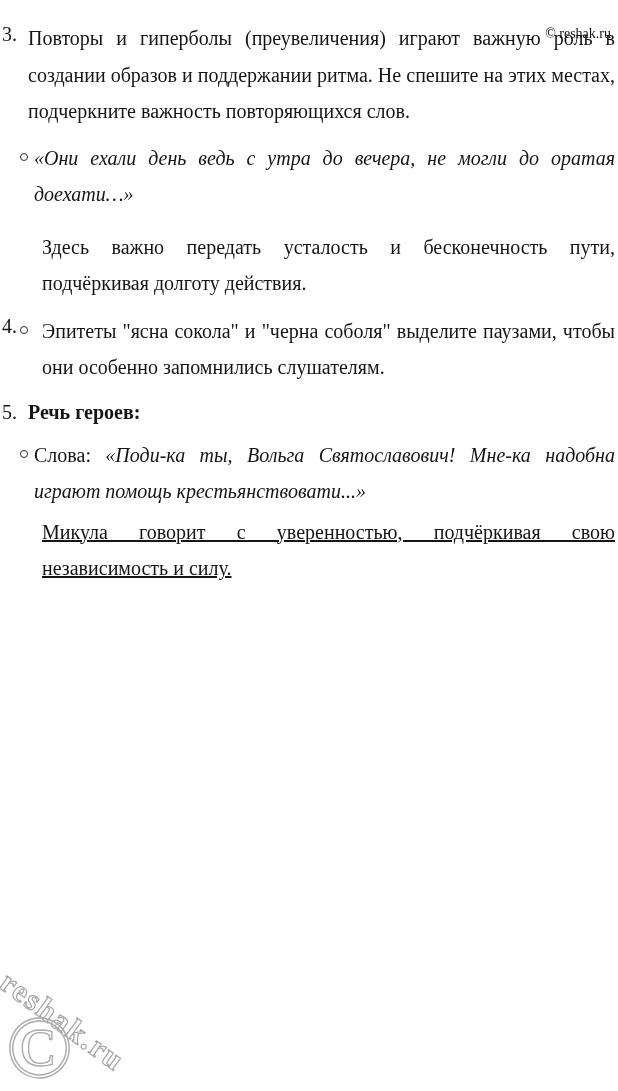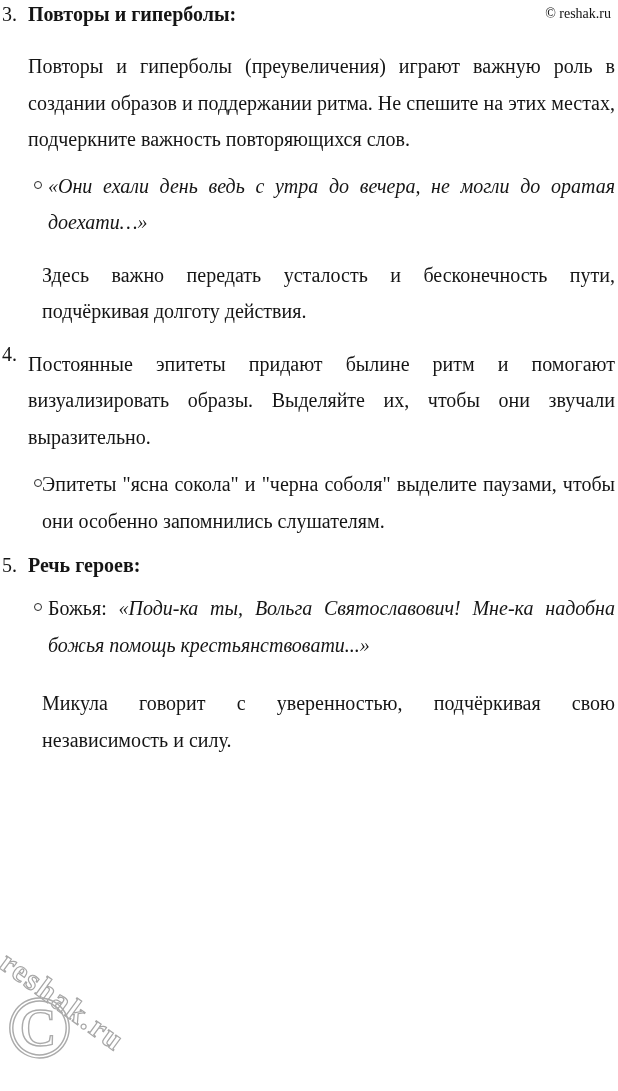--- a/index.html
+++ b/index.html
@@ -48,21 +48,21 @@
     left: -26px;
     top: 0;
     font-weight: normal;
   }
   p { margin: 0; }
   .intro {
     text-align: justify;
   }
   .bullet {
     position: relative;
-    margin-left: 20px;
+    margin-left: 6px;
     text-align: justify;
   }
   .bullet .marker {
     position: absolute;
     left: -14px;
     top: 13px;
     width: 6px;
     height: 6px;
     border: 1.5px solid #2a2a2a;
     border-radius: 50%;
@@ -81,21 +81,21 @@
   .n3 { margin-top: 16px; }
   .t4 { margin-top: 10px; }
   .p4 { margin-top: 16px; }
   .b4 { margin-top: 11px; }
   .n4 { margin-top: 6px; }
   .t5 { margin-top: 12px; }
   .p5 { margin-top: 18px; }
   .b5a { margin-top: 11px; }
   .n5a { margin-top: 4px; }
   .b5b { margin-top: 11px; }
-  .n5b { margin-top: 22px; }
+  .n5b { margin-top: 4px; text-decoration: underline; }
 
   .watermark {
     position: absolute;
     left: 0;
     top: 0;
     width: 100%;
     height: 100%;
     pointer-events: none;
     z-index: 5;
   }
@@ -127,47 +127,45 @@
 <body>
 
 <div class="page">
 
   <div class="site-credit">© reshak.ru</div>
 
   <div class="content">
 
     <div class="sec-title t3">
       <span class="sec-num">3.</span>
-      <span>Повторы и гиперболы:</span>
     </div>
     <p class="intro p3">Повторы и гиперболы (преувеличения) играют важную роль в создании образов и поддержании ритма. Не спешите на этих местах, подчеркните важность повторяющихся слов.</p>
     <div class="bullet b3">
       <span class="marker"></span>
       <span class="quote-text">«Они ехали день ведь с утра до вечера, не могли до оратая доехати…»</span>
     </div>
     <p class="note n3">Здесь важно передать усталость и бесконечность пути, подчёркивая долготу действия.</p>
 
     <div class="sec-title t4">
       <span class="sec-num">4.</span>
     </div>
-    <p class="intro p4">Постоянные эпитеты придают былине ритм и помогают визуализировать образы. Выделяйте их, чтобы они звучали выразительно.</p>
     <div class="bullet b4">
       <span class="marker"></span>
     </div>
     <p class="note n4">Эпитеты "ясна сокола" и "черна соболя" выделите паузами, чтобы они особенно запомнились слушателям.</p>
 
     <div class="sec-title t5">
       <span class="sec-num">5.</span>
       <span>Речь героев:</span>
     </div>
 
 
     <div class="bullet b5b">
       <span class="marker"></span>
-      <span class="speaker">Божья: </span><span class="quote-text">«Поди-ка ты, Вольга Святославович! Мне-ка надобна божья помощь крестьянствовати...»</span>
+      <span class="speaker">Слова: </span><span class="quote-text">«Поди-ка ты, Вольга Святославович! Мне-ка надобна играют помощь крестьянствовати...»</span>
     </div>
     <p class="note n5b">Микула говорит с уверенностью, подчёркивая свою независимость и силу.</p>
 
   </div>
 
   <div class="watermark">
     <span class="wm-site">reshak.ru</span>
     <span class="wm-copy">©</span>
   </div>
 

